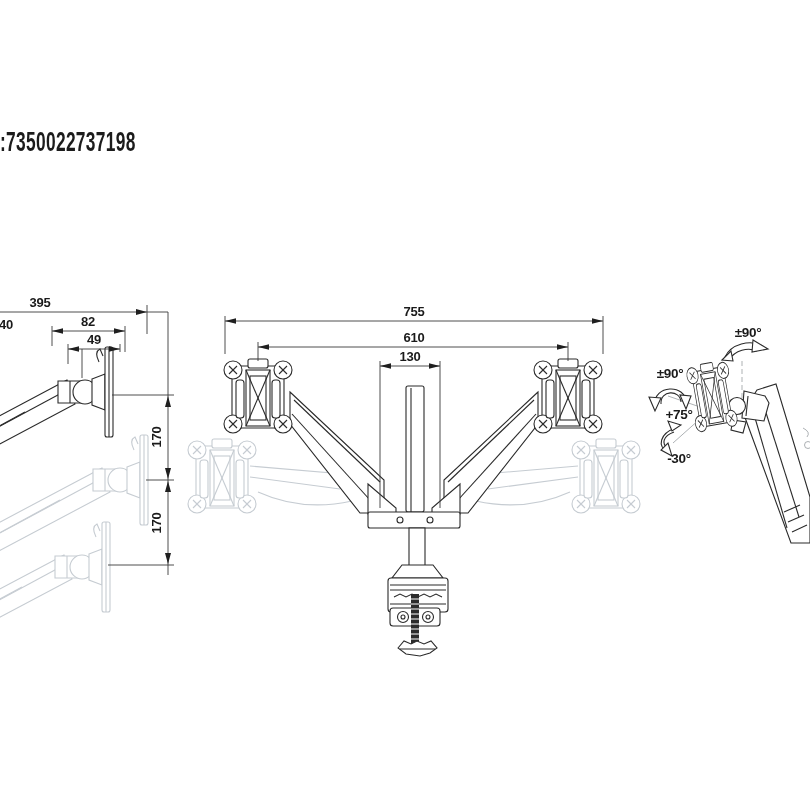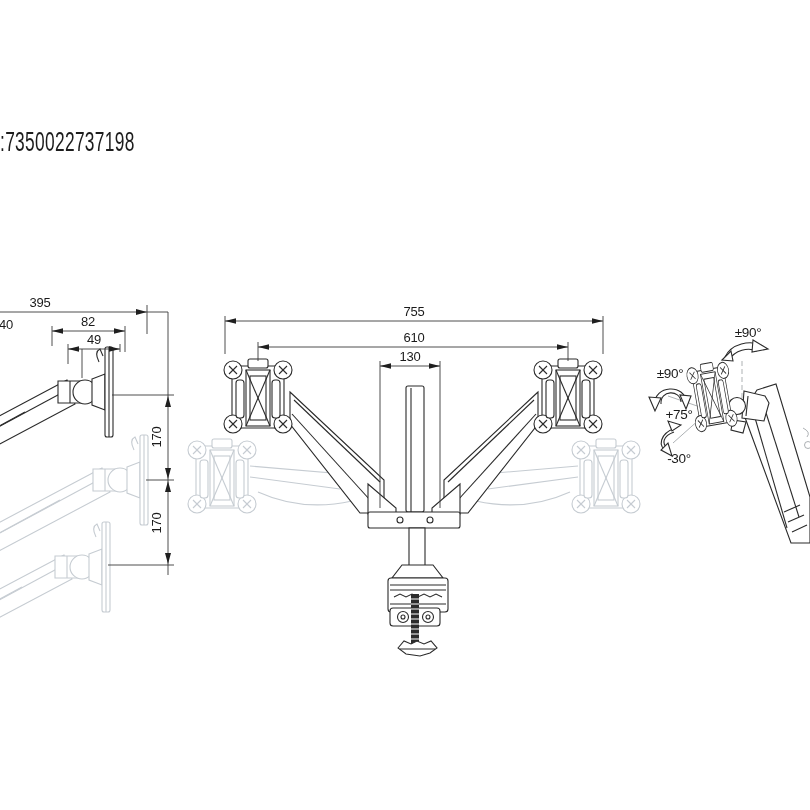--- a/index.html
+++ b/index.html
@@ -1,17 +1,17 @@
 <!DOCTYPE html>
 <html><head>
 <meta charset="utf-8">
 <style>
   html,body{margin:0;padding:0;background:#ffffff;}
   .page{position:relative;width:810px;height:810px;background:#fff;overflow:hidden;
-        font-family:"Liberation Sans", sans-serif;}
+        font-family:"Liberation Sans", sans-serif;font-weight:bold;}
   .code{position:absolute;left:0;top:126px;font-size:28px;color:#1c1c1c;
         transform:scaleX(0.62);transform-origin:left top;white-space:nowrap;letter-spacing:0.5px;}
   svg{position:absolute;left:0;top:0;}
   svg text{font-family:"Liberation Sans", sans-serif;font-size:13px;fill:#1a1a1a;letter-spacing:-0.3px;}
   text.ang{font-size:13.5px;}
   .solid{color:#2b2b2b;}
   .faded{color:#c6ccd2;}
   .dim line, .dim path{stroke:#3a3a3a;stroke-width:0.9;fill:none;}
   .dim polygon{fill:#1f1f1f;stroke:none;}
   .part{stroke:currentColor;stroke-width:1.1;fill:#ffffff;}

